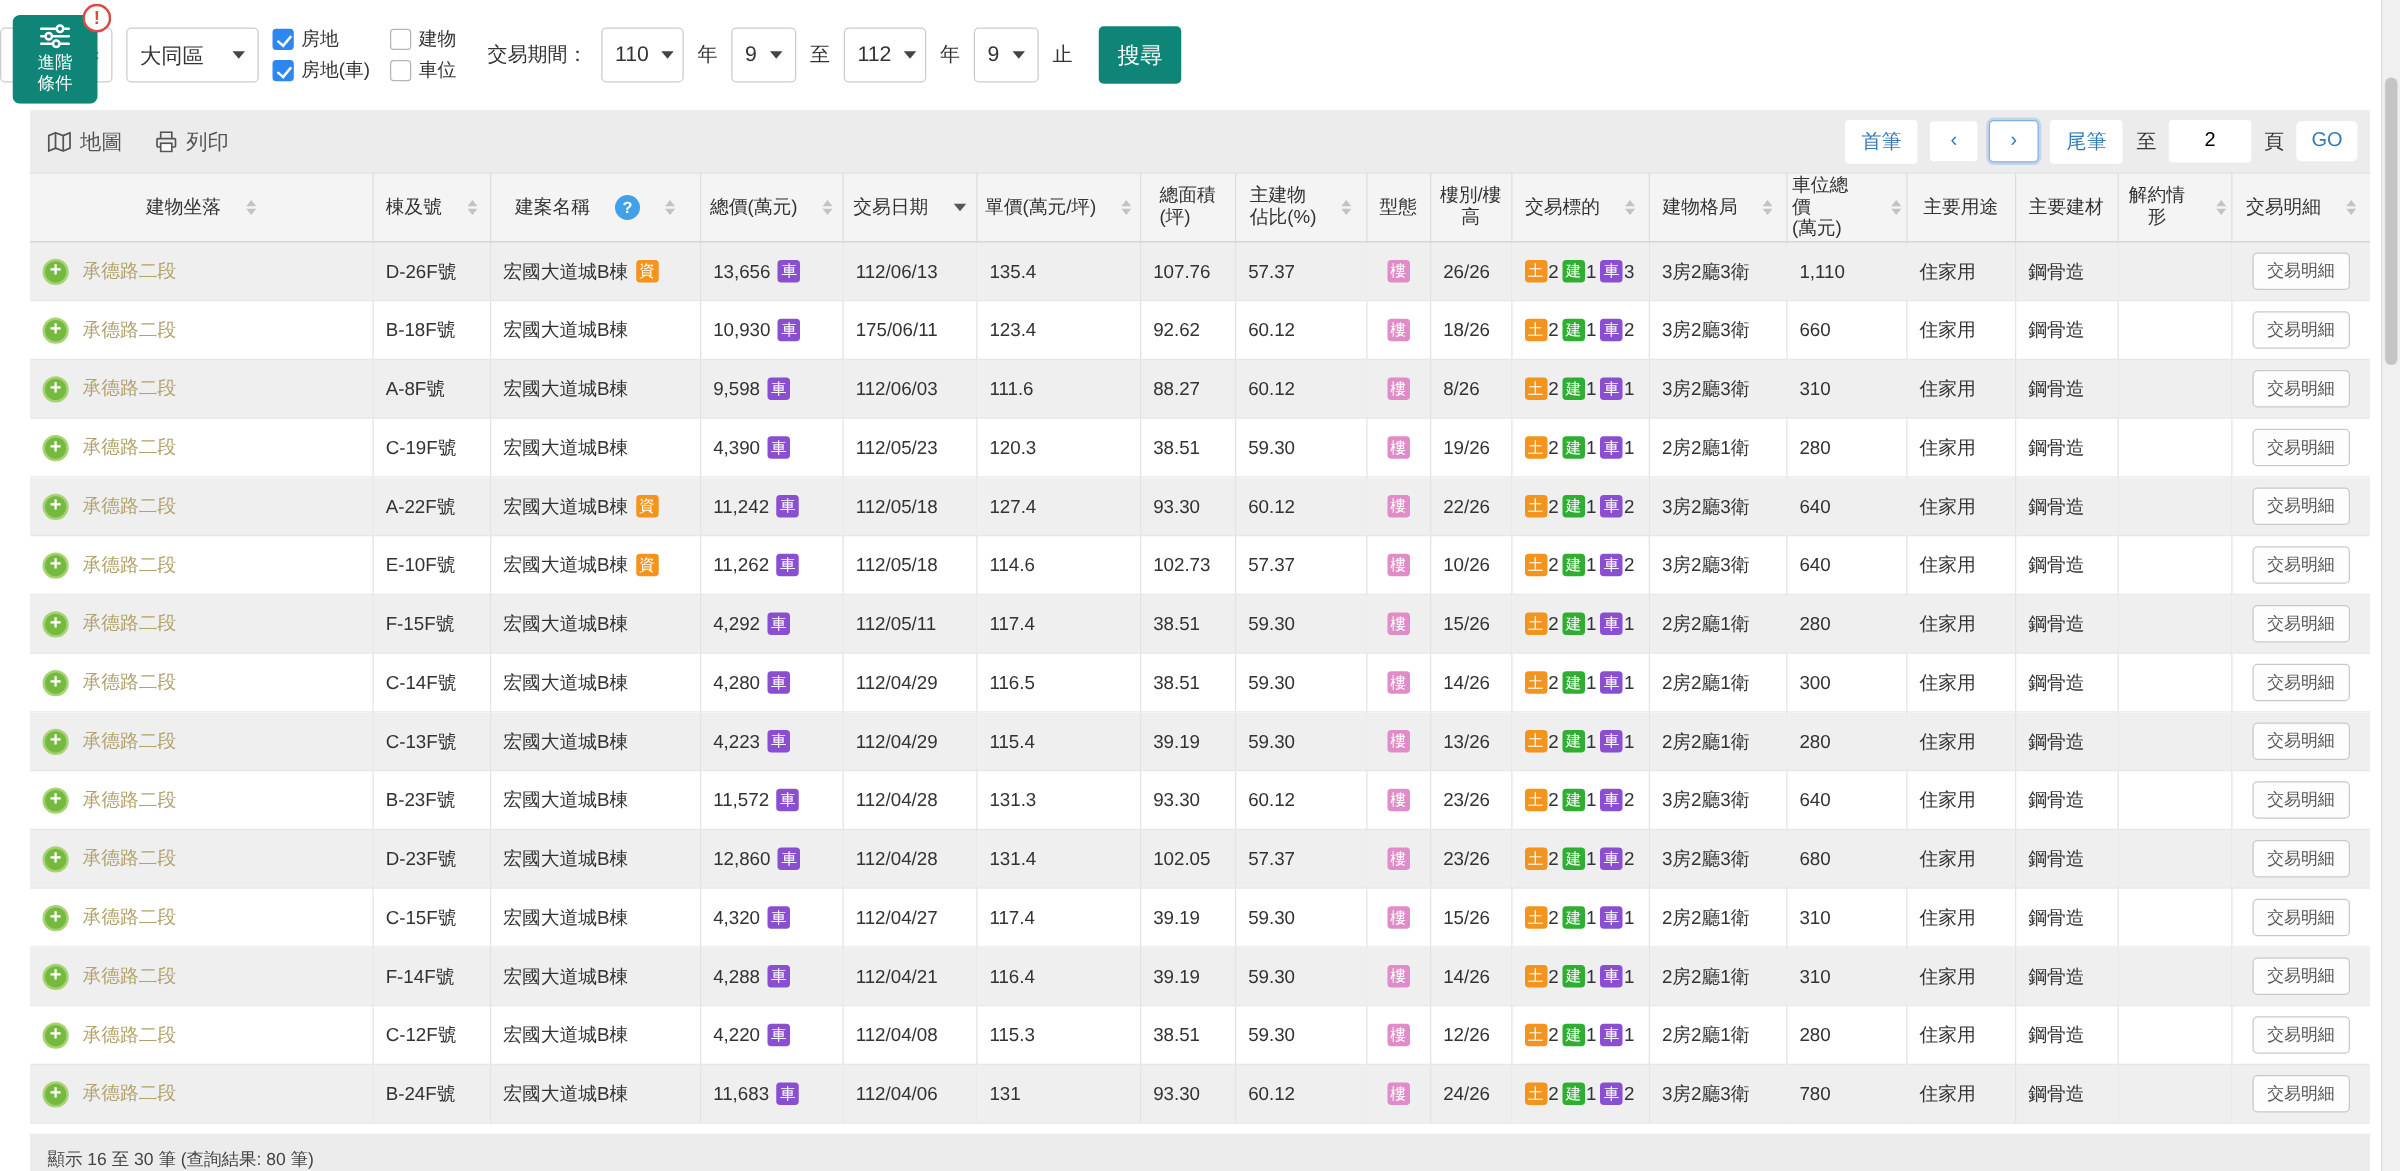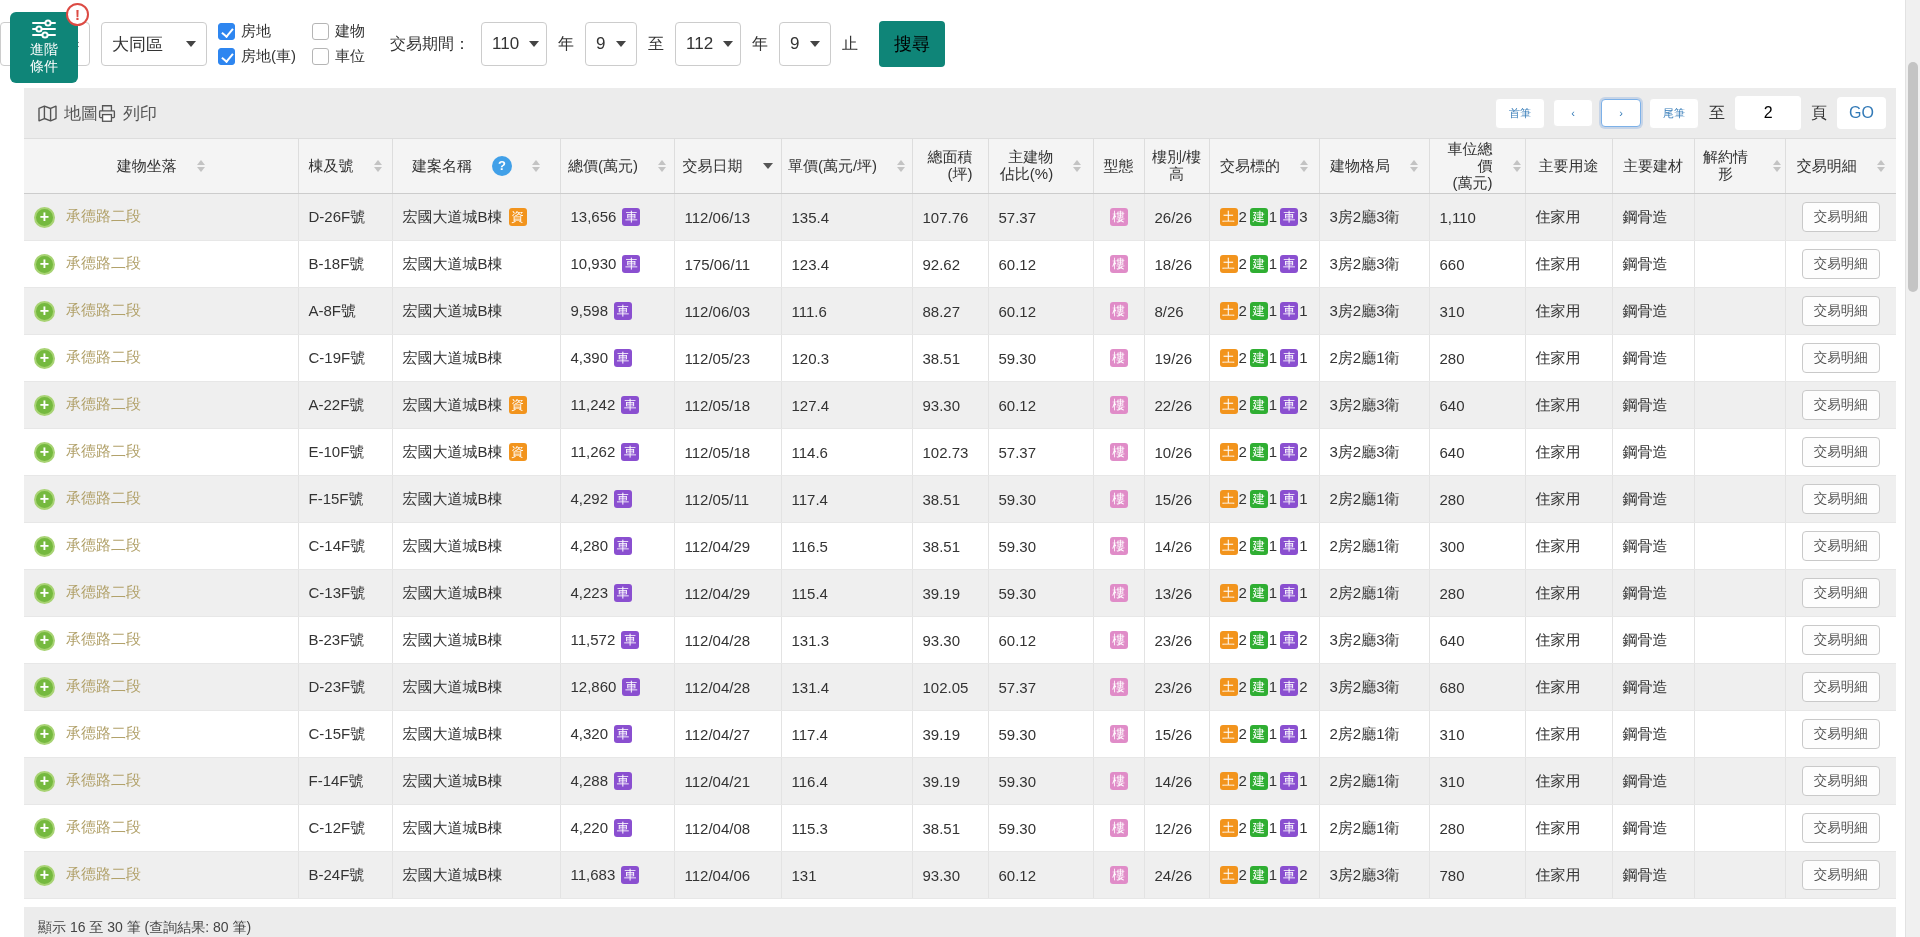--- a/index.html
+++ b/index.html
@@ -31,44 +31,44 @@
   .updown .u{border-bottom:5px solid #444}.updown .d{border-top:5px solid #444}
   .cb-grid{display:grid;grid-template-columns:auto auto;column-gap:16px;row-gap:6px}
   .cb-item{display:flex;align-items:center;gap:6px;font-size:15px;cursor:pointer;white-space:nowrap}
   .cb-box{width:17px;height:17px;border-radius:3px;border:1px solid #b5b5b5;background:#fff;display:inline-block;position:relative}
   .cb-box.checked{background:var(--cbblue);border-color:var(--cbblue)}
   .cb-box.checked::after{content:"";position:absolute;left:5px;top:2px;width:5px;height:9px;
     border:2px solid #fff;border-top:0;border-left:0;transform:rotate(40deg)}
   .keyword-input{width:178px;height:44px;border:1px solid #ccc;border-radius:4px;padding:0 11px;font-size:16px;color:#333}
   .flt-label{font-size:16px;color:#333;white-space:nowrap}
   .period-label{margin-left:14px}
-  .search-btn{background:var(--teal);color:#000000;border:none;border-radius:4px;height:46px;
+  .search-btn{background:var(--teal);color:#ffffff;border:none;border-radius:4px;height:46px;
     padding:0 15px;font-size:18px;margin-left:10px;cursor:pointer}
 
   
   .content{margin:0 24px}
   .toolbar{height:50px;background:#ececec;display:flex;align-items:center;justify-content:space-between;padding:0 10px 0 14px}
-  .tool-left{display:flex;align-items:flex-start;}
+  .tool-left{display:flex;align-items:flex-start;gap:26px}
   .tool-item{display:flex;align-items:center;gap:7px;font-size:17px;color:#555;cursor:pointer}
   .tool-item svg{display:block}
   .pagination{display:flex;align-items:center;gap:8px}
   .pg-btn{background:#fff;border:1px solid #ececec;border-radius:4px;color:var(--blue);
-    font-size:11px;padding:7px 13px;cursor:pointer;min-width:40px}
+    font-size:16px;padding:7px 13px;cursor:pointer;min-width:40px}
   .pg-btn.focus{border:1px solid #7db1e8;box-shadow:0 0 0 2px rgba(100,150,220,.28)}
   .pg-label{font-size:16px;color:#333;margin:0 2px}
   .pg-input{width:66px;height:34px;border:1px solid #fff;border-radius:3px;text-align:center;font-size:16px;background:#fff}
   .pg-go{background:#fff;border:none;border-radius:4px;color:var(--blue);font-size:16px;padding:7px 12px;cursor:pointer}
 
   
   table{border-collapse:collapse;table-layout:fixed;width:1872px}
   thead th{background:#f4f4f4;height:52px;border-right:1px solid #ddd;border-bottom:1px solid #ccc;
     border-top:1px solid #ddd;font-weight:normal;font-size:15px;color:#333;padding:2px 4px}
   thead th:last-child{border-right:none}
   .th-wrap{display:flex;align-items:center;justify-content:center;gap:20px;line-height:1.12}
-  .th-label div{text-align:right}
+  .th-label div{text-align:left}
   .help-icon{width:20px;height:20px;min-width:20px;border-radius:50%;background:#41a0e8;color:#fff;font-size:13px;
     display:inline-flex;align-items:center;justify-content:center;font-weight:bold;cursor:pointer}
   .sort{display:inline-flex;flex-direction:column;align-items:center;cursor:pointer}
   .sort i{width:0;height:0;border-left:4px solid transparent;border-right:4px solid transparent}
   .sort .up{border-bottom:5px solid #c3c3c3;margin-bottom:2px}
   .sort .down{border-top:5px solid #c3c3c3}
   .sort .down.dark{border-top:6px solid #555;border-left-width:5px;border-right-width:5px}
   tbody tr.odd{background:#efefef}
   tbody tr.even{background:#fff}
   td.cell{height:47px;padding:4px 10px;border-right:1px solid #e3e3e3;border-bottom:1px solid #e7e7e7;

